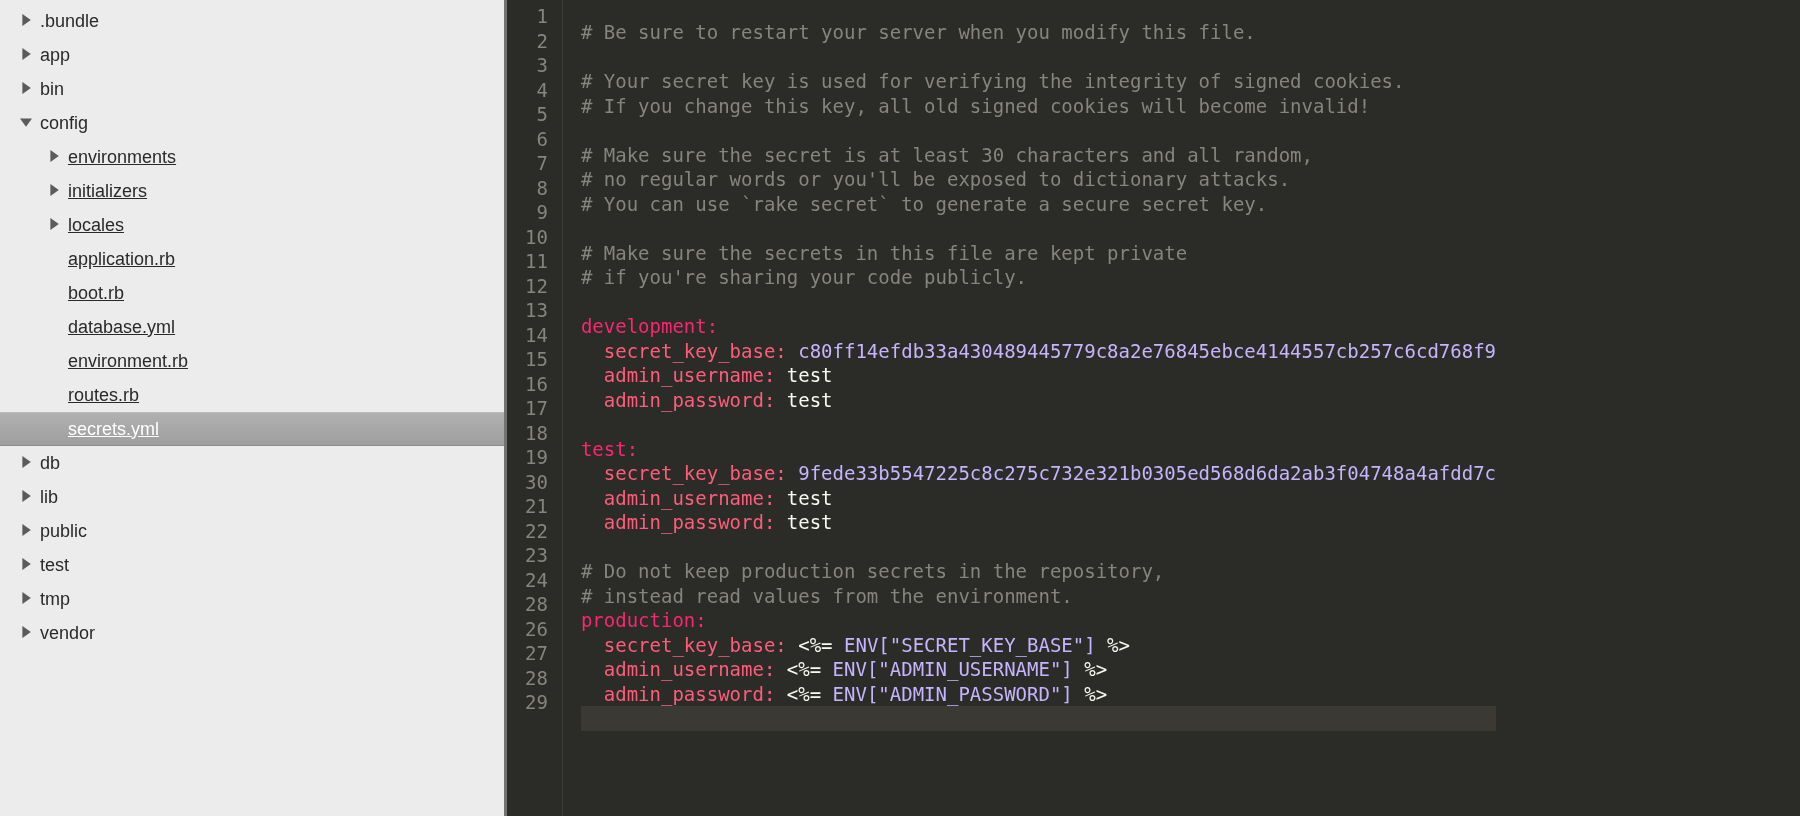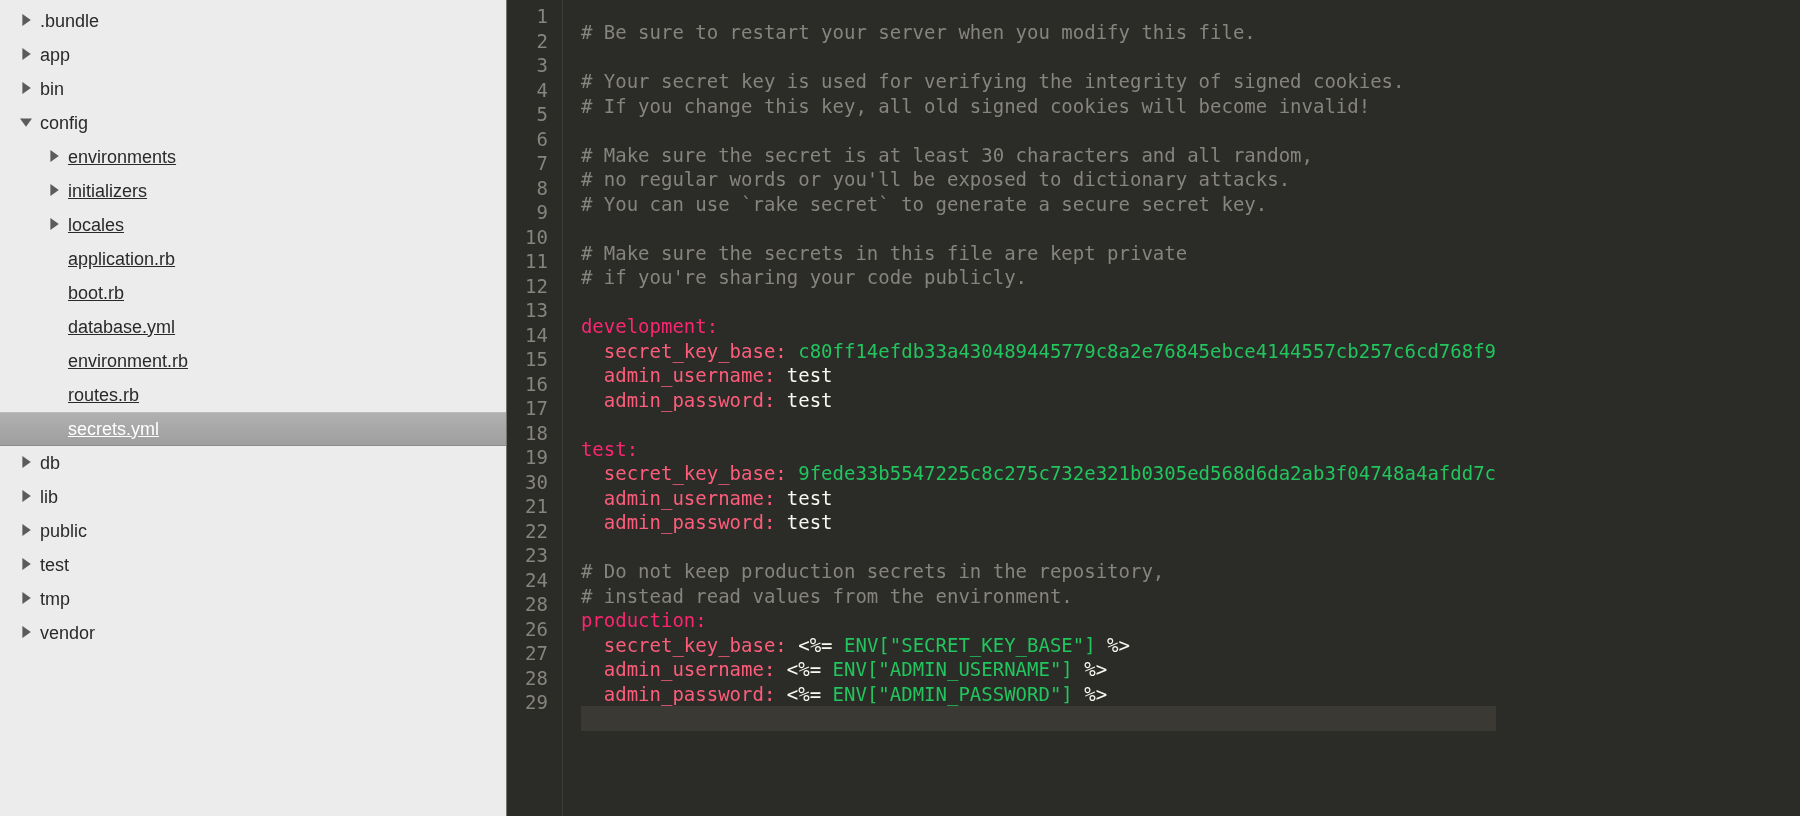--- a/index.html
+++ b/index.html
@@ -11,21 +11,21 @@
     overflow: hidden;
     width: 1800px;
     height: 816px;
   }
 
   
   .sidebar {
     width: 507px;
     height: 100%;
     background: #ececec;
-    border-right: 1px solid #737373;
+    border-right: 3px solid #737373;
     color: #2a2a2a;
     overflow: auto;
     padding-top: 4px;
   }
   .tree { list-style: none; }
   .tree-item {
     height: 34px;
     display: flex;
     align-items: center;
     cursor: pointer;
@@ -77,21 +77,21 @@
     padding: 20px 0 4px 18px;
     white-space: pre;
     overflow: hidden;
   }
   .code div { height: 24.5px; line-height: 24.5px; }
   .code div.last-line { background: #3a3933; }
 
   .c-comment { color: #86847e; }
   .c-key1    { color: #f92672; }            
   .c-key2    { color: #fd5d7a; }            
-  .c-val     { color: #22c55e; }            
+  .c-val     { color: #c4b5fd; }            
   .c-plain   { color: #f8f8f2; }            
 </style>
 </head>
 <body>
 
 <div class="sidebar">
   <ul class="tree" id="tree-root">
       <li class="tree-item depth0">
         <span class="disclosure">
           <svg viewBox="0 0 10 10" width="12" height="12">

